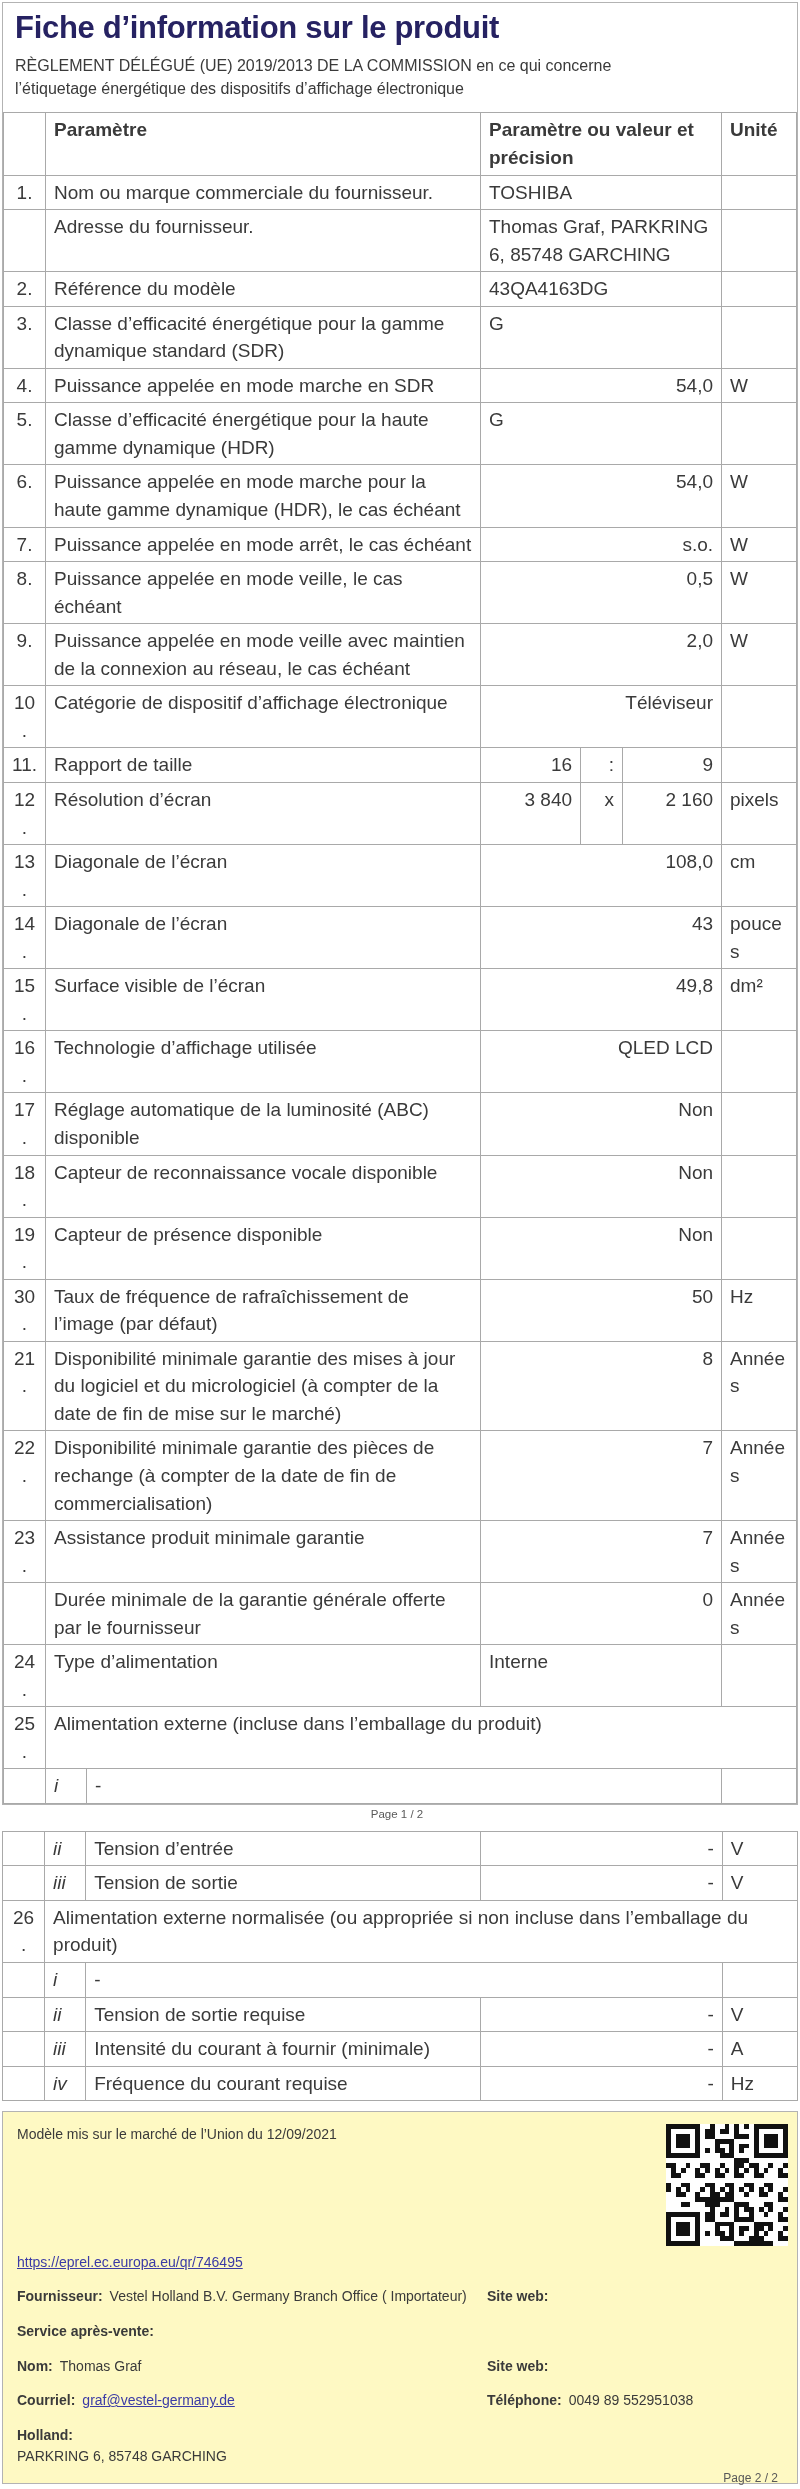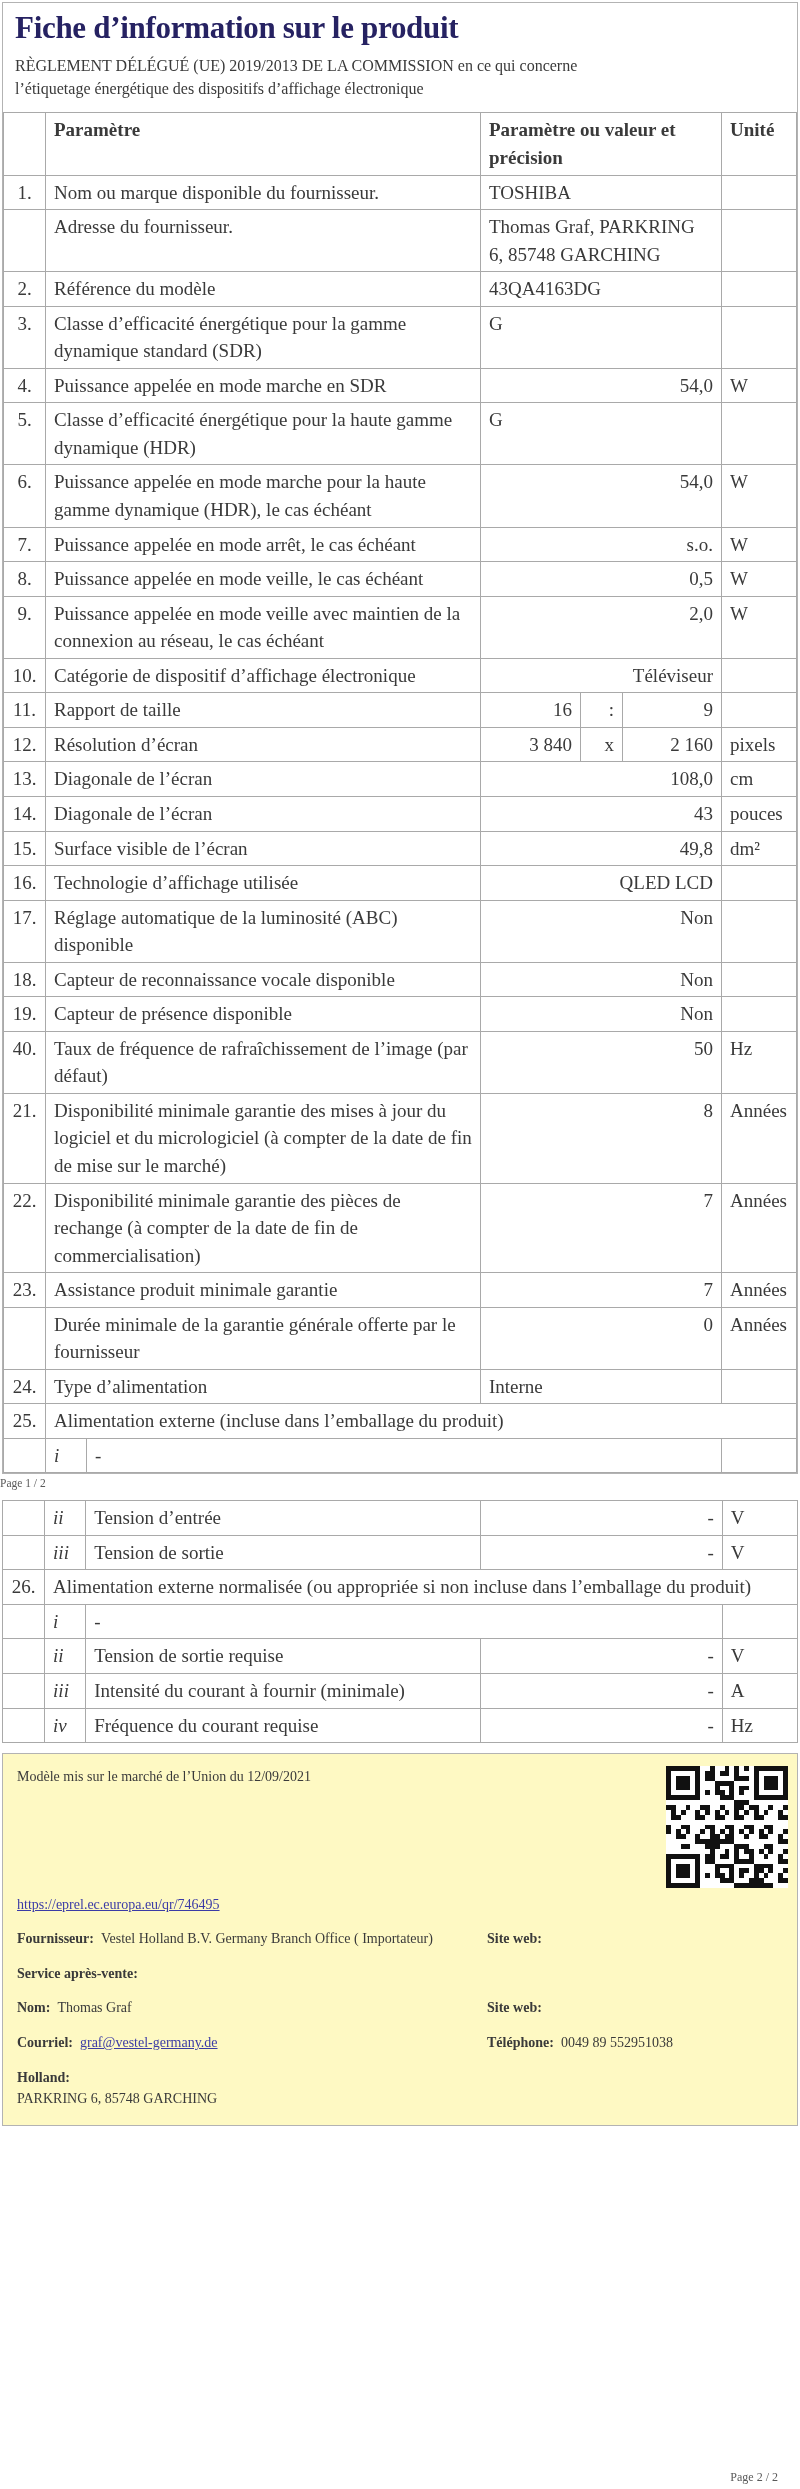--- a/index.html
+++ b/index.html
@@ -1,18 +1,18 @@
 <!DOCTYPE html>
 <html lang="fr"><head>
 <meta charset="utf-8">
 <style>
   html,body{margin:0;padding:0;background:#fff;}
   .page{
     width:800px;height:2489px;position:relative;background:#fff;
-    font-family:Liberation Serif, serif;color:#3a3a3a;overflow:hidden;
+    font-family:Liberation Sans, sans-serif;color:#3a3a3a;overflow:hidden;
   }
   
   .pagebox{margin:2px 2px 0 2px;border:1px solid #b3b3b3;background:#fff;}
   .title-block{padding:8px 12px 12px 12px;}
   .doc-title{
     font-size:31px;font-weight:bold;color:#262262;letter-spacing:-0.3px;
     line-height:1.1;margin:0;
   }
   .doc-sub{
     margin-top:9px;font-size:16px;line-height:1.45;color:#3a3a3a;max-width:625px;
@@ -28,21 +28,21 @@
   }
   table.fiche tr.hdr td{font-weight:bold;}
   td.num{text-align:center;padding:3px 3px;}
   td.letter{font-style:italic;padding-left:9px;}
   td.val.right{text-align:right;}
   td.val.left{text-align:left;}
   td.val.center{text-align:right;}
   td.hparam{padding-left:90px;}
   .t2wrap{margin:9px 2px 0 2px;}
   .pagefoot{
-    text-align:left;font-size:11.5px;color:#595959;margin:3px 6px 0 0;line-height:1.2;
+    text-align:center;font-size:11.5px;color:#595959;margin:3px 6px 0 0;line-height:1.2;
   }
   
   .infobox{
     margin:10px 2px 0 2px;border:1px solid #b3b3b3;background:#fef9c3;
     padding:13px 14px 16px 14px;position:relative;font-size:14px;line-height:1.4;
   }
   .qr{position:absolute;top:12px;right:9px;width:122px;height:122px;}
   .market-line{max-width:600px;}
   .inforow{display:grid;grid-template-columns:470px auto;margin-top:15px;align-items:start;}
   .inforow.first{margin-top:108px;}
@@ -75,21 +75,21 @@
       </colgroup>
       <tbody>
           <tr class="hdr">
             <td class="num"></td>
             <td class="hparam" colspan="2">Paramètre</td>
             <td class="hval" colspan="3">Paramètre ou valeur et précision</td>
             <td class="hunit">Unité</td>
           </tr>
           <tr>
             <td class="num">1.</td>
-            <td class="param" colspan="2">Nom ou marque disponible du fournisseur.</td>
+            <td class="param" colspan="2">Nom ou marque commerciale du fournisseur.</td>
             <td class="val left" colspan="3">TOSHIBA</td>
             <td class="unit"></td>
           </tr>
           <tr>
             <td class="num"></td>
             <td class="param" colspan="2">Adresse du fournisseur.</td>
             <td class="val left" colspan="3">Thomas Graf, PARKRING 6, 85748 GARCHING</td>
             <td class="unit"></td>
           </tr>
           <tr>
@@ -198,21 +198,21 @@
             <td class="val right" colspan="3">Non</td>
             <td class="unit"></td>
           </tr>
           <tr>
             <td class="num">19.</td>
             <td class="param" colspan="2">Capteur de présence disponible</td>
             <td class="val right" colspan="3">Non</td>
             <td class="unit"></td>
           </tr>
           <tr>
-            <td class="num">40.</td>
+            <td class="num">30.</td>
             <td class="param" colspan="2">Taux de fréquence de rafraîchissement de l’image (par défaut)</td>
             <td class="val right" colspan="3">50</td>
             <td class="unit">Hz</td>
           </tr>
           <tr>
             <td class="num">21.</td>
             <td class="param" colspan="2">Disponibilité minimale garantie des mises à jour du logiciel et du micrologiciel (à compter de la date de fin de mise sur le marché)</td>
             <td class="val right" colspan="3">8</td>
             <td class="unit">Années</td>
           </tr>

